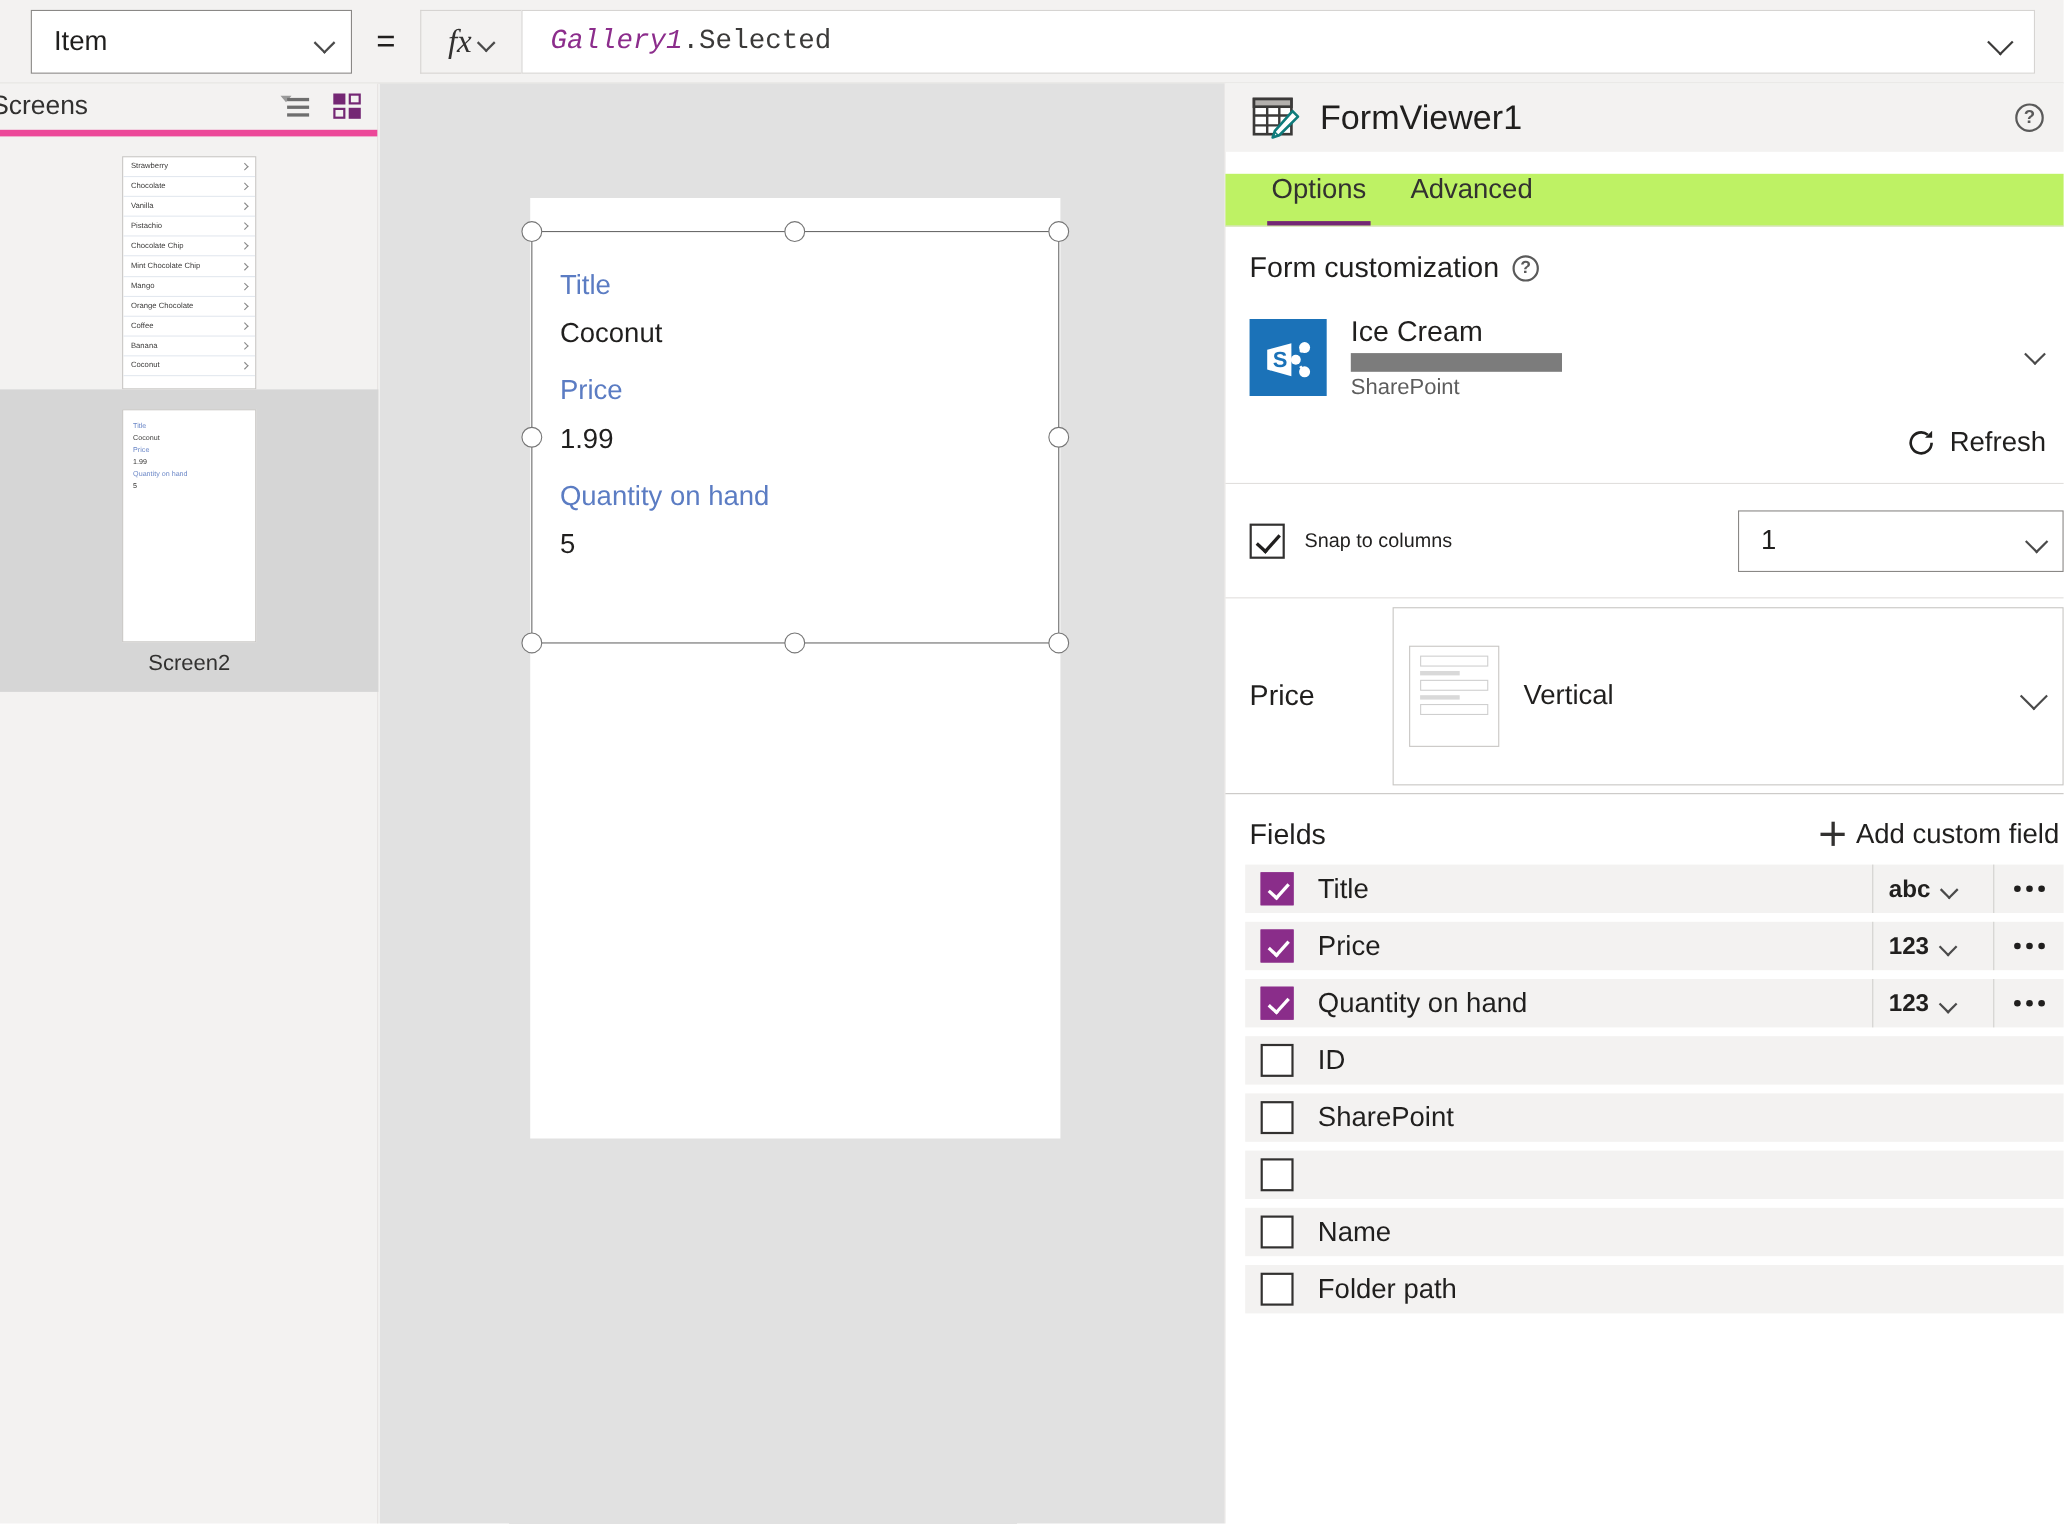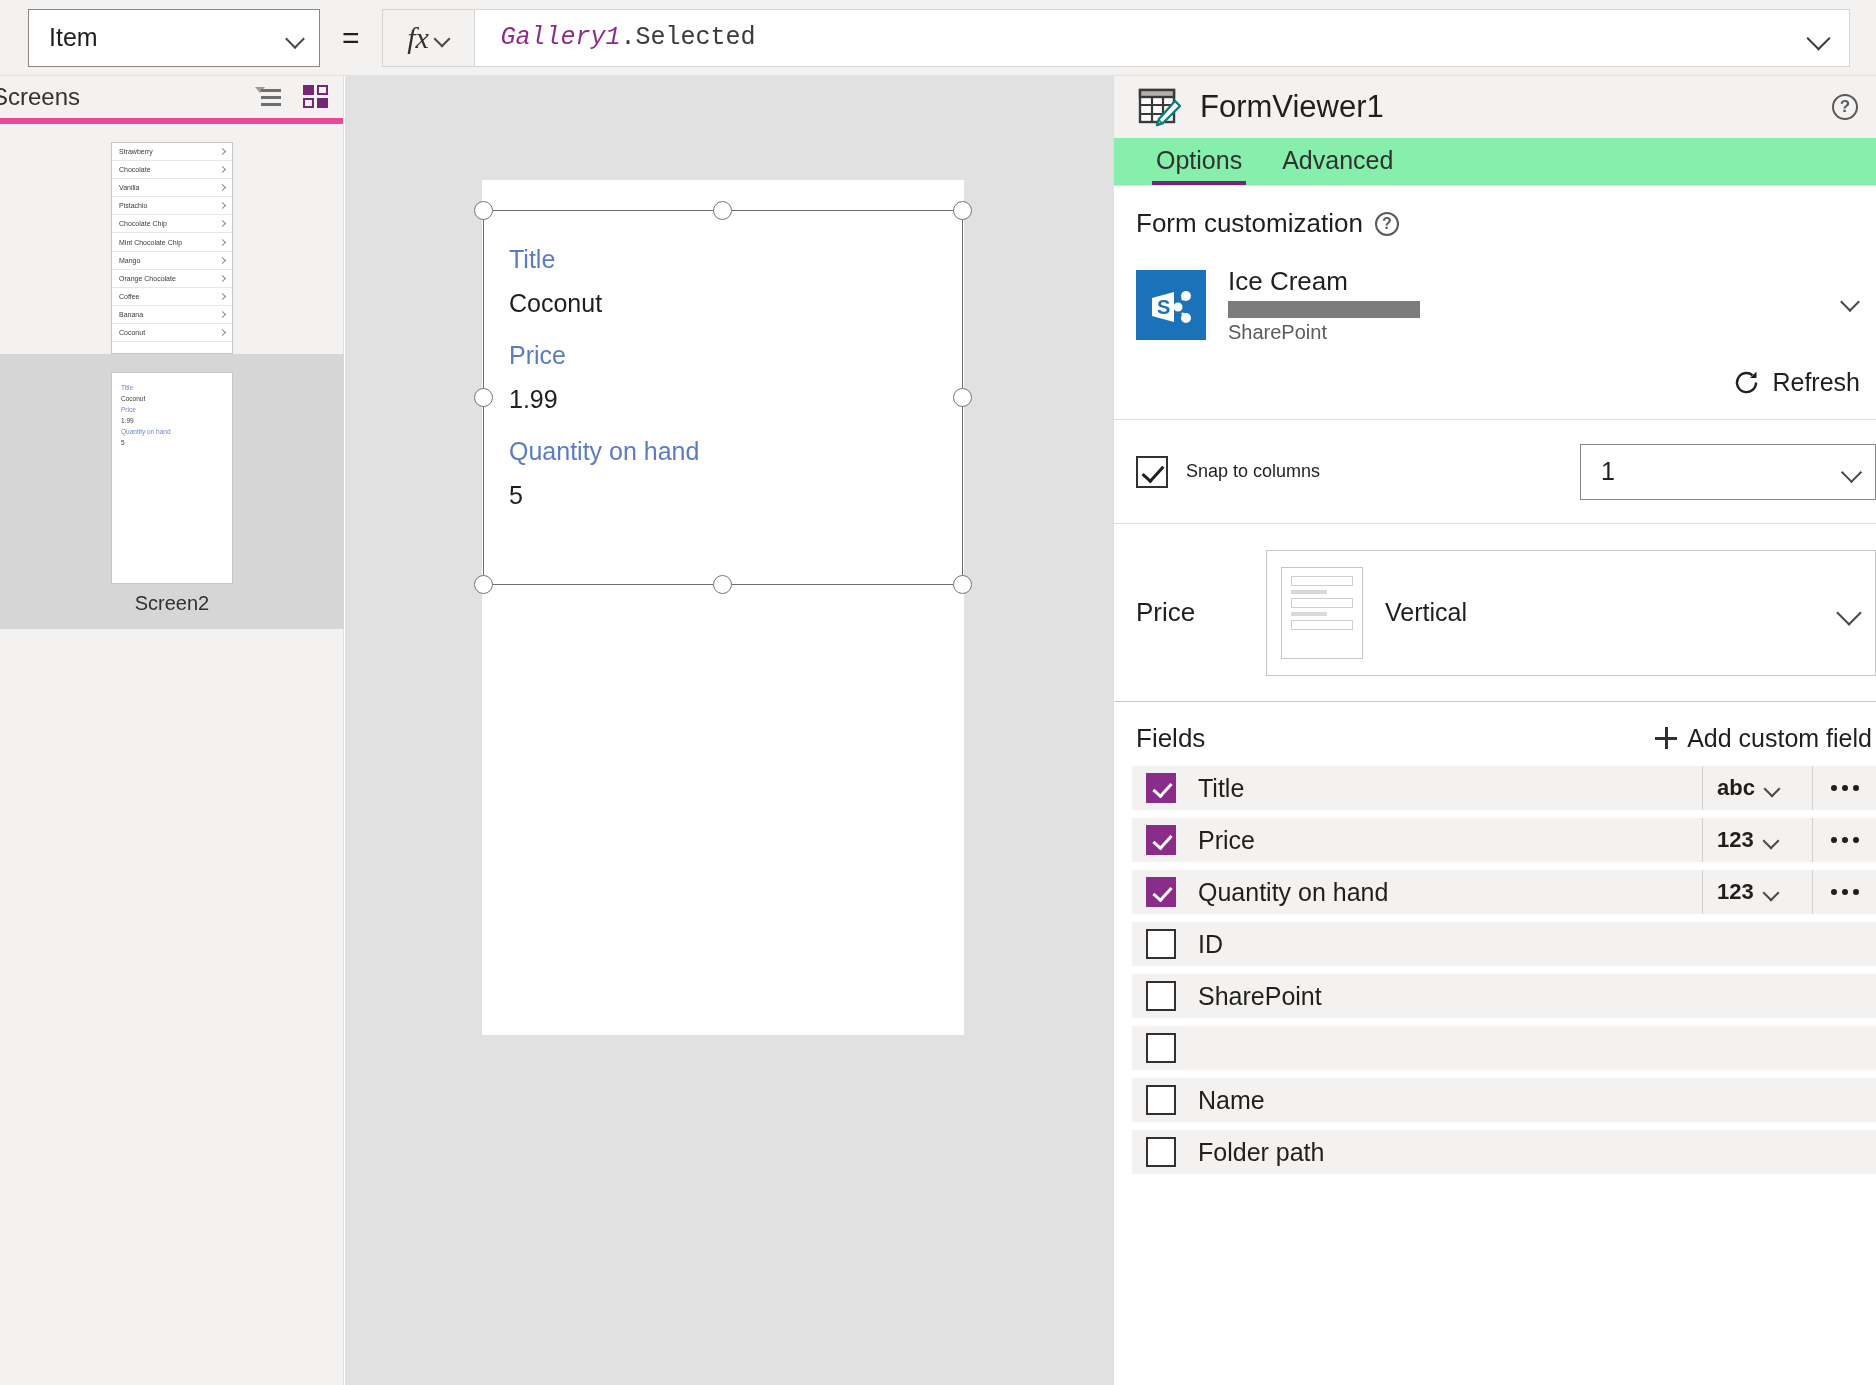--- a/index.html
+++ b/index.html
@@ -173,23 +173,24 @@
   #rp-title {
     font-size: 31px; color: #201f1e; margin-left: 18px; flex: 1;
   }
   .help-icon {
     width: 26px; height: 26px; border: 2px solid #5a5a5a;
     border-radius: 50%; font-size: 17px; color: #5a5a5a;
     display: flex; align-items: center; justify-content: center;
     flex: none; cursor: pointer; font-weight: bold;
   }
   #rp-tabs {
-    height: 48px; background: #86efac;
-    display: flex; align-items: flex-end; padding-left: 22px;
+    height: 48px; background: #bef264;
+    display: flex; padding-left: 22px;
     border-bottom: 1px solid #e1dfdd;
+    margin-top: 20px;
   }
   .rp-tab {
     font-size: 25px; color: #323130; padding: 0 20px 10px 20px;
     cursor: pointer; position: relative;
   }
   .rp-tab.active::after {
     content: ""; position: absolute; left: 16px; right: 16px; bottom: 0;
     height: 4px; background: #742774;
   }
   .rp-section { padding: 22px 0 0 22px; }
@@ -241,21 +242,21 @@
   #cols-select .val { font-size: 25px; color: #201f1e; }
   #cols-select .chev { width: 18px; height: 18px; }
   #cols-select .chev::before { width: 13px; height: 13px; }
 
   #layout-row {
     display: flex; align-items: center; height: 178px;
     padding-left: 22px; border-bottom: 1px solid #c8c6c4;
   }
   #layout-label { font-size: 26px; color: #201f1e; width: 130px; }
   #layout-select {
-    flex: 1; height: 126px; border: 1px solid #c8c6c4;
+    flex: 1; height: 162px; border: 1px solid #c8c6c4;
     display: flex; align-items: center; padding: 0 14px 0 14px;
     cursor: pointer; background: #ffffff;
   }
   #layout-thumb {
     width: 82px; height: 92px; border: 1px solid #c8c6c4;
     background: #ffffff; padding: 8px 9px; flex: none;
   }
   #layout-thumb .bar { background: #d9d9d9; margin-bottom: 4px; }
   #layout-thumb .b1 { height: 10px; width: 100%; border: 1px solid #cfcfcf; background: #fff; }
   #layout-thumb .b2 { height: 4px; width: 58%; }

